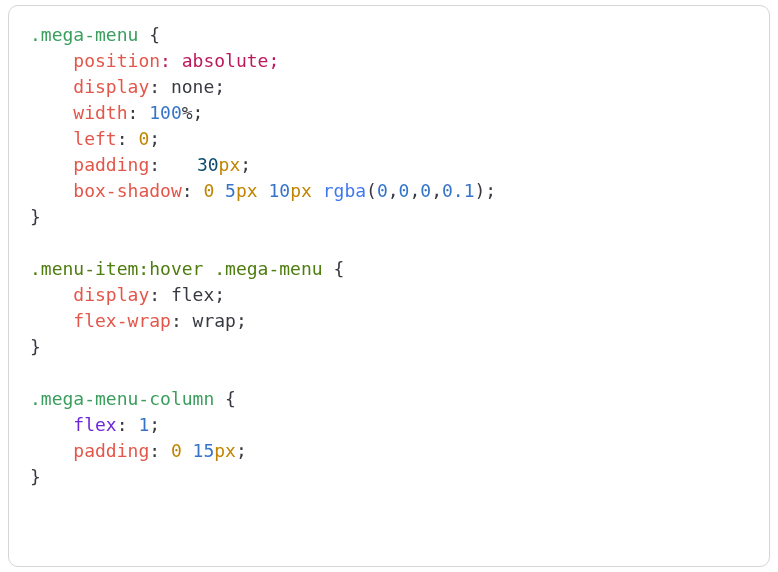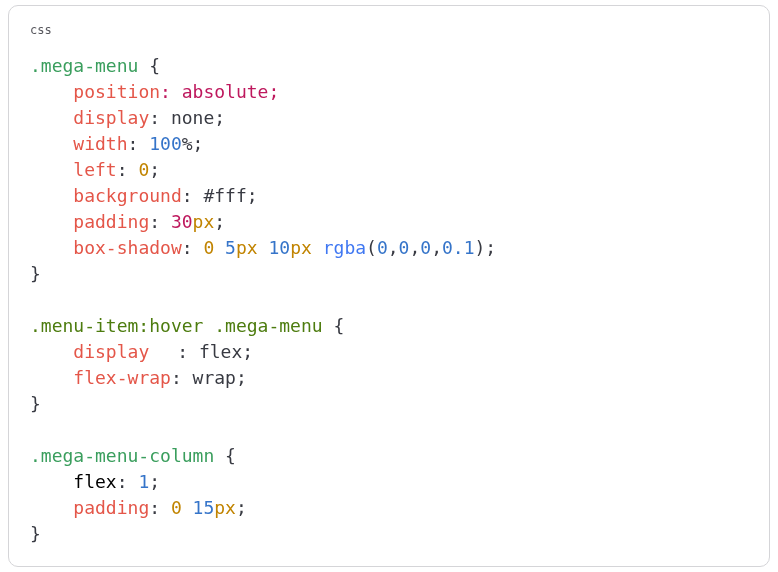--- a/index.html
+++ b/index.html
@@ -35,35 +35,33 @@
     font-size: 18px;
     line-height: 26px;
     height: 26px;
     font-family: "DejaVu Sans Mono", "Liberation Mono", monospace;
   }
 </style>
 </head>
 <body style="background: rgb(255, 255, 255);">
 
 <div class="code-card" style="border-color: rgb(213, 213, 216); background: rgb(255, 255, 255);">
-  <div class="code-lang" style="color: rgb(86, 86, 92);">css</div>
   <div class="code-body">
       <div class="code-line"><span style="color: rgb(58, 158, 93);">.mega-menu</span><span style="color: rgb(56, 58, 66);"> {</span></div>
       <div class="code-line"><span style="color: rgb(56, 58, 66);">    </span><span style="color: rgb(228, 86, 73); text-align: right;">position</span><span style="color: #be185d;">: absolute;</span></div>
       <div class="code-line"><span style="color: rgb(56, 58, 66);">    </span><span style="color: rgb(228, 86, 73);">display</span><span style="color: rgb(56, 58, 66);">: none;</span></div>
       <div class="code-line"><span style="color: rgb(56, 58, 66);">    </span><span style="color: rgb(228, 86, 73);">width</span><span style="color: rgb(56, 58, 66);">: </span><span style="color: rgb(53, 116, 201);">100</span><span style="color: rgb(56, 58, 66);">%;</span></div>
       <div class="code-line"><span style="color: rgb(56, 58, 66);">    </span><span style="color: rgb(228, 86, 73);">left</span><span style="color: rgb(56, 58, 66);">: </span><span style="color: rgb(193, 132, 1);">0</span><span style="color: rgb(56, 58, 66);">;</span></div>
-      <div class="code-line"><span style="color: rgb(56, 58, 66);">    </span><span style="color: rgb(228, 86, 73);">background</span><span style="color: rgb(56, 58, 66);">: #fff;</span></div>
-      <div class="code-line"><span style="color: rgb(56, 58, 66);">    </span><span style="color: rgb(228, 86, 73);">padding</span><span style="color: rgb(56, 58, 66);">: </span><span style="color: #be185d;">30</span><span style="color: rgb(193, 132, 1);">px</span><span style="color: rgb(56, 58, 66);">;</span></div>
+      <div class="code-line"><span style="color: rgb(56, 58, 66);">    </span><span style="color: rgb(228, 86, 73);">padding</span><span style="color: rgb(56, 58, 66);">: </span><span style="color: #0c4a6e; margin-left: 26px;">30</span><span style="color: rgb(193, 132, 1);">px</span><span style="color: rgb(56, 58, 66);">;</span></div>
       <div class="code-line"><span style="color: rgb(56, 58, 66);">    </span><span style="color: rgb(228, 86, 73);">box-shadow</span><span style="color: rgb(56, 58, 66);">: </span><span style="color: rgb(193, 132, 1);">0</span><span style="color: rgb(56, 58, 66);"> </span><span style="color: rgb(53, 116, 201);">5</span><span style="color: rgb(193, 132, 1);">px</span><span style="color: rgb(56, 58, 66);"> </span><span style="color: rgb(53, 116, 201);">10</span><span style="color: rgb(193, 132, 1);">px</span><span style="color: rgb(56, 58, 66);"> </span><span style="color: rgb(64, 120, 242);">rgba</span><span style="color: rgb(56, 58, 66);">(</span><span style="color: rgb(53, 116, 201);">0</span><span style="color: rgb(56, 58, 66);">,</span><span style="color: rgb(53, 116, 201);">0</span><span style="color: rgb(56, 58, 66);">,</span><span style="color: rgb(53, 116, 201);">0</span><span style="color: rgb(56, 58, 66);">,</span><span style="color: rgb(53, 116, 201);">0.1</span><span style="color: rgb(56, 58, 66);">);</span></div>
       <div class="code-line"><span style="color: rgb(56, 58, 66);">}</span></div>
       <div class="code-line">&nbsp;</div>
       <div class="code-line"><span style="color: #4d7c0f;">.menu-item:hover .mega-menu</span><span style="color: rgb(56, 58, 66);"> {</span></div>
-      <div class="code-line"><span style="color: rgb(56, 58, 66);">    </span><span style="color: rgb(228, 86, 73);">display</span><span style="color: rgb(56, 58, 66); margin-left: 28px;">: flex;</span></div>
+      <div class="code-line"><span style="color: rgb(56, 58, 66);">    </span><span style="color: rgb(228, 86, 73);">display</span><span style="color: rgb(56, 58, 66);">: flex;</span></div>
       <div class="code-line"><span style="color: rgb(56, 58, 66);">    </span><span style="color: rgb(228, 86, 73);">flex-wrap</span><span style="color: rgb(56, 58, 66);">: wrap;</span></div>
       <div class="code-line"><span style="color: rgb(56, 58, 66);">}</span></div>
       <div class="code-line">&nbsp;</div>
       <div class="code-line"><span style="color: rgb(58, 158, 93);">.mega-menu-column</span><span style="color: rgb(56, 58, 66);"> {</span></div>
-      <div class="code-line"><span style="color: rgb(56, 58, 66);">    </span><span style="color: #000000;">flex</span><span style="color: rgb(56, 58, 66);">: </span><span style="color: rgb(53, 116, 201);">1</span><span style="color: rgb(56, 58, 66);">;</span></div>
+      <div class="code-line"><span style="color: rgb(56, 58, 66);">    </span><span style="color: #6d28d9;">flex</span><span style="color: rgb(56, 58, 66);">: </span><span style="color: rgb(53, 116, 201);">1</span><span style="color: rgb(56, 58, 66);">;</span></div>
       <div class="code-line"><span style="color: rgb(56, 58, 66);">    </span><span style="color: rgb(228, 86, 73);">padding</span><span style="color: rgb(56, 58, 66);">: </span><span style="color: rgb(193, 132, 1);">0</span><span style="color: rgb(56, 58, 66);"> </span><span style="color: rgb(53, 116, 201);">15</span><span style="color: rgb(193, 132, 1);">px</span><span style="color: rgb(56, 58, 66);">;</span></div>
       <div class="code-line"><span style="color: rgb(56, 58, 66);">}</span></div>
     </div>
 </div>
 
 </body></html>

